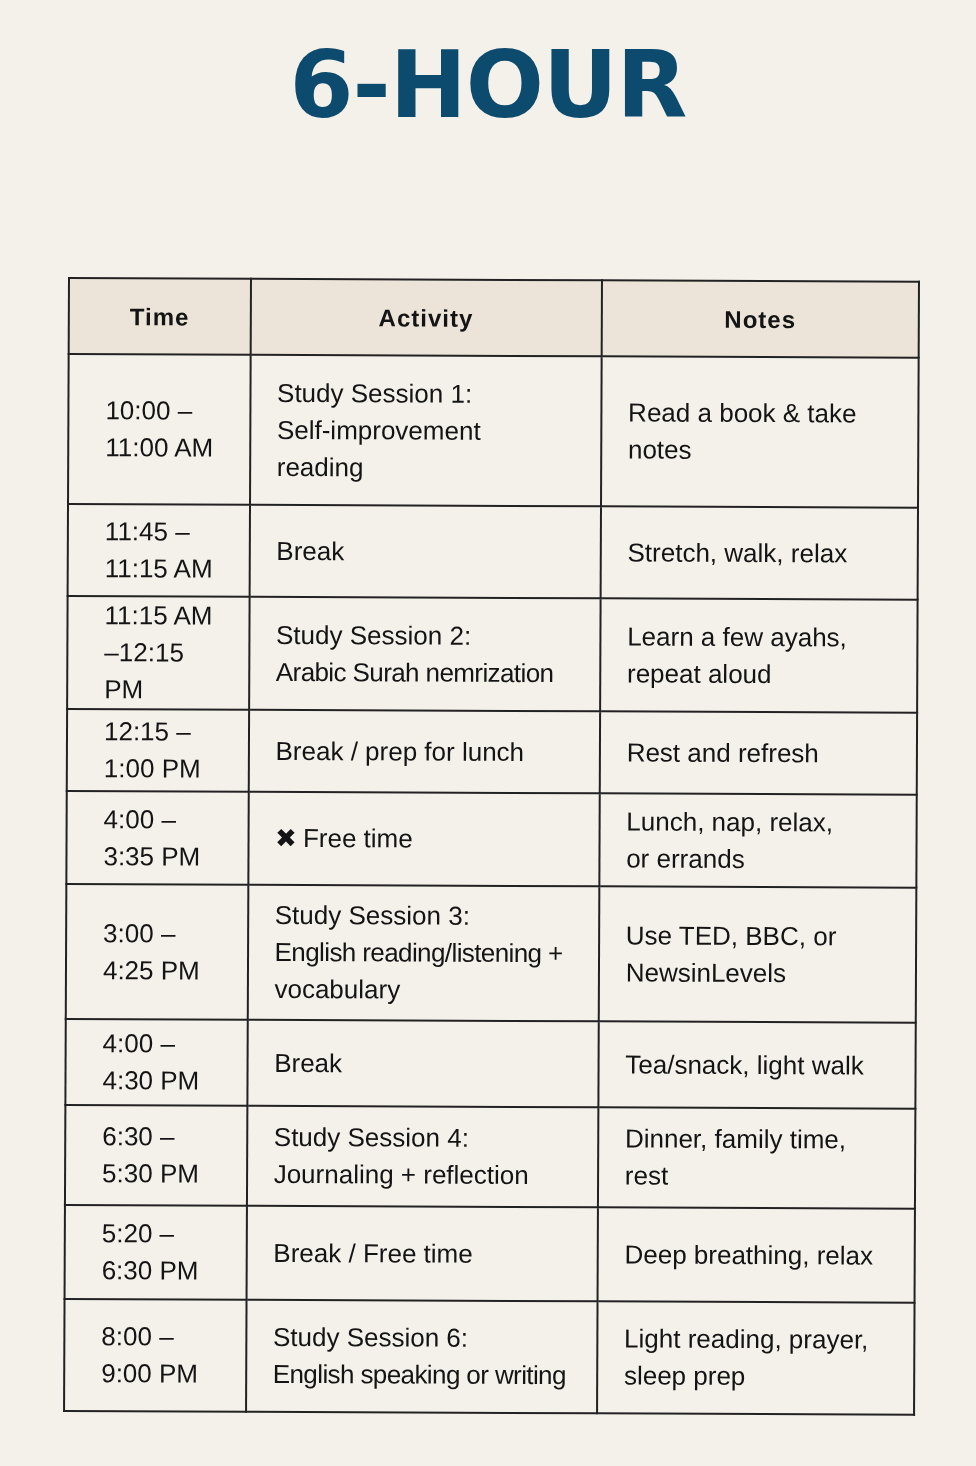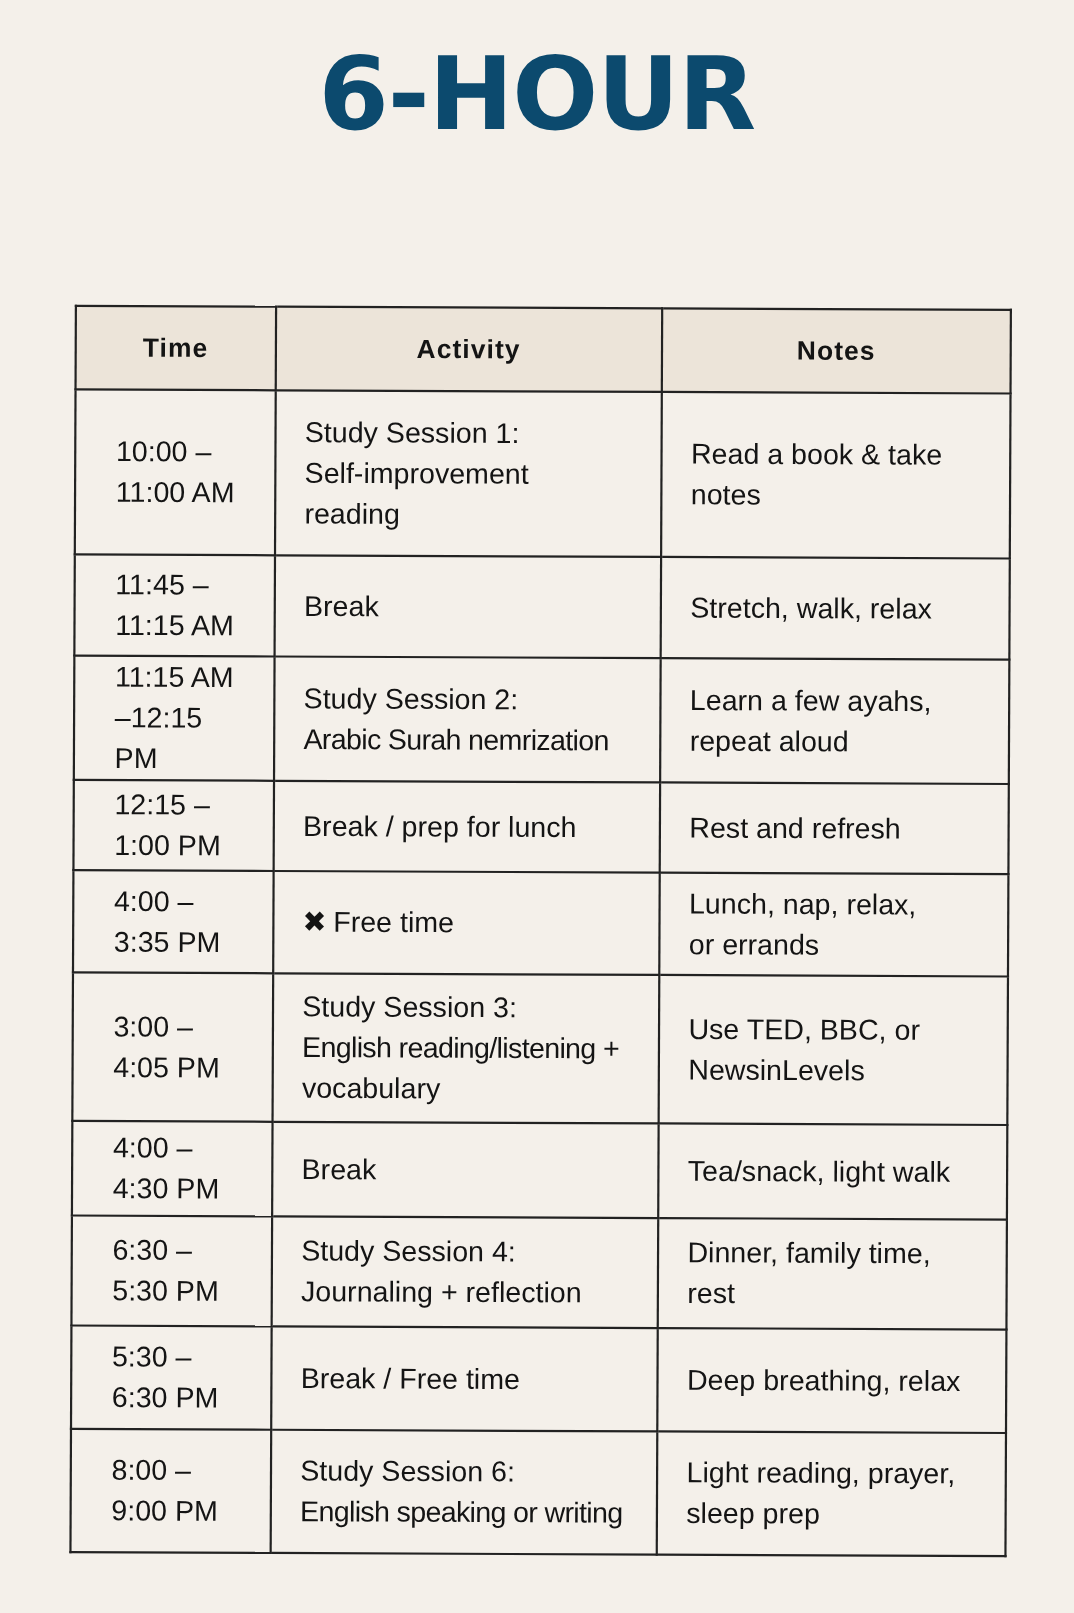--- a/index.html
+++ b/index.html
@@ -133,21 +133,21 @@
         </td>
       <td><span class="x-icon">✖</span><span>Free time</span></td>
       <td>
           <div>Lunch, nap, relax,</div>
           <div>or errands</div>
         </td>
     </tr>
     <tr style="height:135px">
       <td class="time">
           <div>3:00 –</div>
-          <div>4:05 PM</div>
+          <div>4:25 PM</div>
         </td>
       <td>
           <div>Study Session 3:</div>
           <div class="narrow">English reading/listening +</div>
           <div>vocabulary</div>
         </td>
       <td>
           <div>Use TED, BBC, or</div>
           <div>NewsinLevels</div>
         </td>
@@ -173,21 +173,21 @@
           <div>Study Session 4:</div>
           <div>Journaling + reflection</div>
         </td>
       <td>
           <div>Dinner, family time,</div>
           <div>rest</div>
         </td>
     </tr>
     <tr style="height:94px">
       <td class="time">
-          <div>5:30 –</div>
+          <div>5:20 –</div>
           <div>6:30 PM</div>
         </td>
       <td>
           <div>Break / Free time</div>
         </td>
       <td>
           <div>Deep breathing, relax</div>
         </td>
     </tr>
     <tr style="height:112px">

